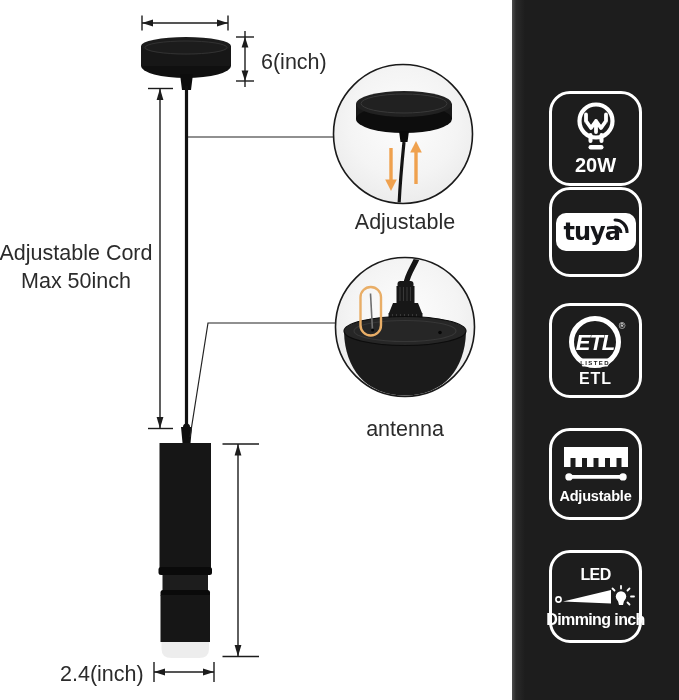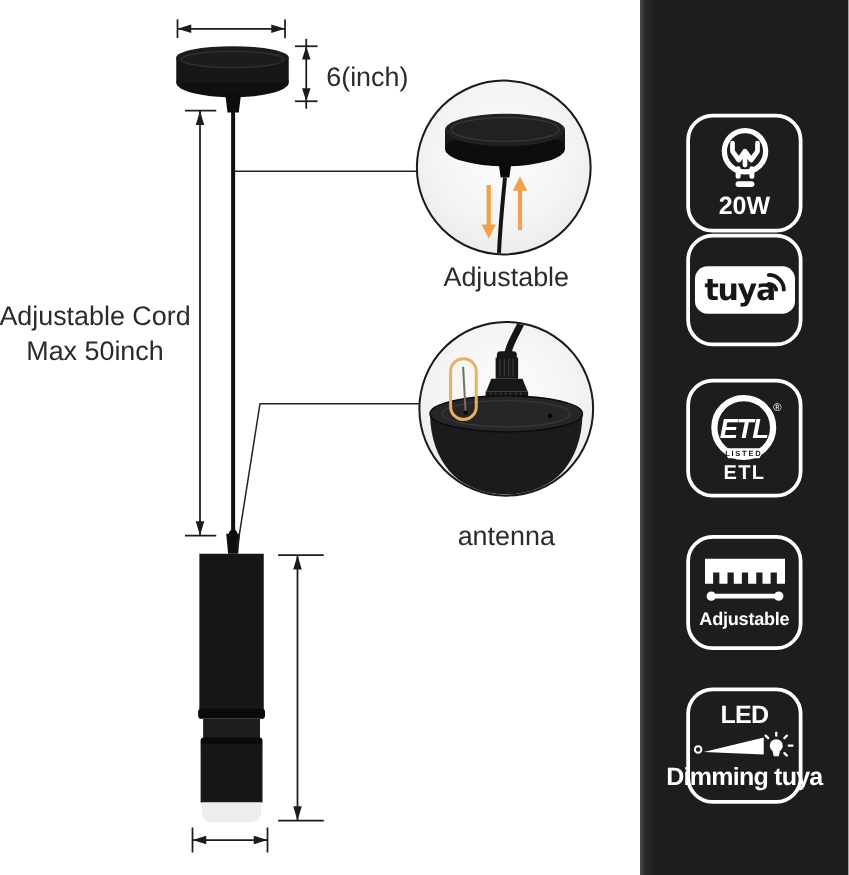--- a/index.html
+++ b/index.html
@@ -23,21 +23,21 @@
             display:flex;align-items:center;padding-left:8px;box-sizing:border-box;}
   .tuya-text{font-family:"DejaVu Sans",sans-serif;font-weight:700;font-size:24px;
              color:#15161a;letter-spacing:-1px;line-height:1;text-align:right;}
   .tuya-arcs{position:absolute;right:4px;top:3px;}
   #badge-etl{top:303px;height:95px;}
   #badge-etl .badge-label{font-size:16px;margin-top:-3px;letter-spacing:1px;}
   #badge-adjustable{top:428px;height:92px;}
   #badge-adjustable .badge-label{font-size:14.5px;margin-top:3px;letter-spacing:-0.2px;}
   #badge-led{top:550px;height:93px;}
   #badge-led .led-top{font-size:18px;margin-bottom:1px;}
-  #badge-led .badge-label{font-size:20px;letter-spacing:-0.6px;white-space:nowrap;margin-top:2px;}
+  #badge-led .badge-label{font-size:16px;letter-spacing:-0.6px;white-space:nowrap;margin-top:2px;}
 </style>
 </head>
 <body>
 
 <div class="stage">
 
   <svg class="diagram-svg" width="512" height="700" viewBox="0 0 512 700">
     <defs>
       <radialGradient id="cgrad" cx="50%" cy="42%" r="65%">
         <stop offset="0%" stop-color="#fdfdfd"></stop>
@@ -171,20 +171,21 @@
     </g>
   </svg>
 
   <div class="lbl" style="left:261px;top:49px;">6(inch)</div>
   <div class="lbl center cord-lbl" style="left:-2px;top:239px;width:156px;">
     <span>Adjustable Cord</span>
     <span>Max 50inch</span>
   </div>
   <div class="lbl center" style="left:330px;top:209px;width:150px;">Adjustable</div>
   <div class="lbl center" style="left:330px;top:416px;width:150px;">antenna</div>
+  <div class="lbl" style="left:60px;top:661px;">2.4(inch)</div>
 
   <aside class="panel">
 
     <div class="badge" id="badge-wattage">
       <svg width="48" height="52" viewBox="0 0 48 52">
         <circle cx="24" cy="20" r="16.5" fill="none" stroke="#fff" stroke-width="4.2"></circle>
         <path d="M14,13.5 V20 M34,13.5 V20 M14,20 L19,27 L24,20 L29,27 L34,20 M24,20 V31" fill="none" stroke="#fff" stroke-width="3.8" stroke-linecap="round" stroke-linejoin="round"></path>
         <path d="M18.5,34 V40 M29.5,34 V40" stroke="#fff" stroke-width="4" stroke-linecap="round"></path>
         <rect x="16.5" y="44" width="15" height="4.5" rx="2.2" fill="#fff"></rect>
       </svg>
@@ -237,17 +238,17 @@
           <polygon points="64,16 70,16 69,20 65,20" fill="#fff"></polygon>
           <g stroke="#fff" stroke-width="1.8" stroke-linecap="round">
             <line x1="67" y1="3.5" x2="67" y2="1"></line>
             <line x1="73.5" y1="5.5" x2="75.5" y2="3.5"></line>
             <line x1="77" y1="11.5" x2="80" y2="11.5"></line>
             <line x1="73.5" y1="17.5" x2="75.5" y2="19.5"></line>
             <line x1="60.5" y1="5.5" x2="58.5" y2="3.5"></line>
           </g>
         </g>
       </svg>
-      <div class="badge-label">Dimming tuya</div>
+      <div class="badge-label">Dimming inch</div>
     </div>
 
   </aside>
 </div>
 
 </body></html>

